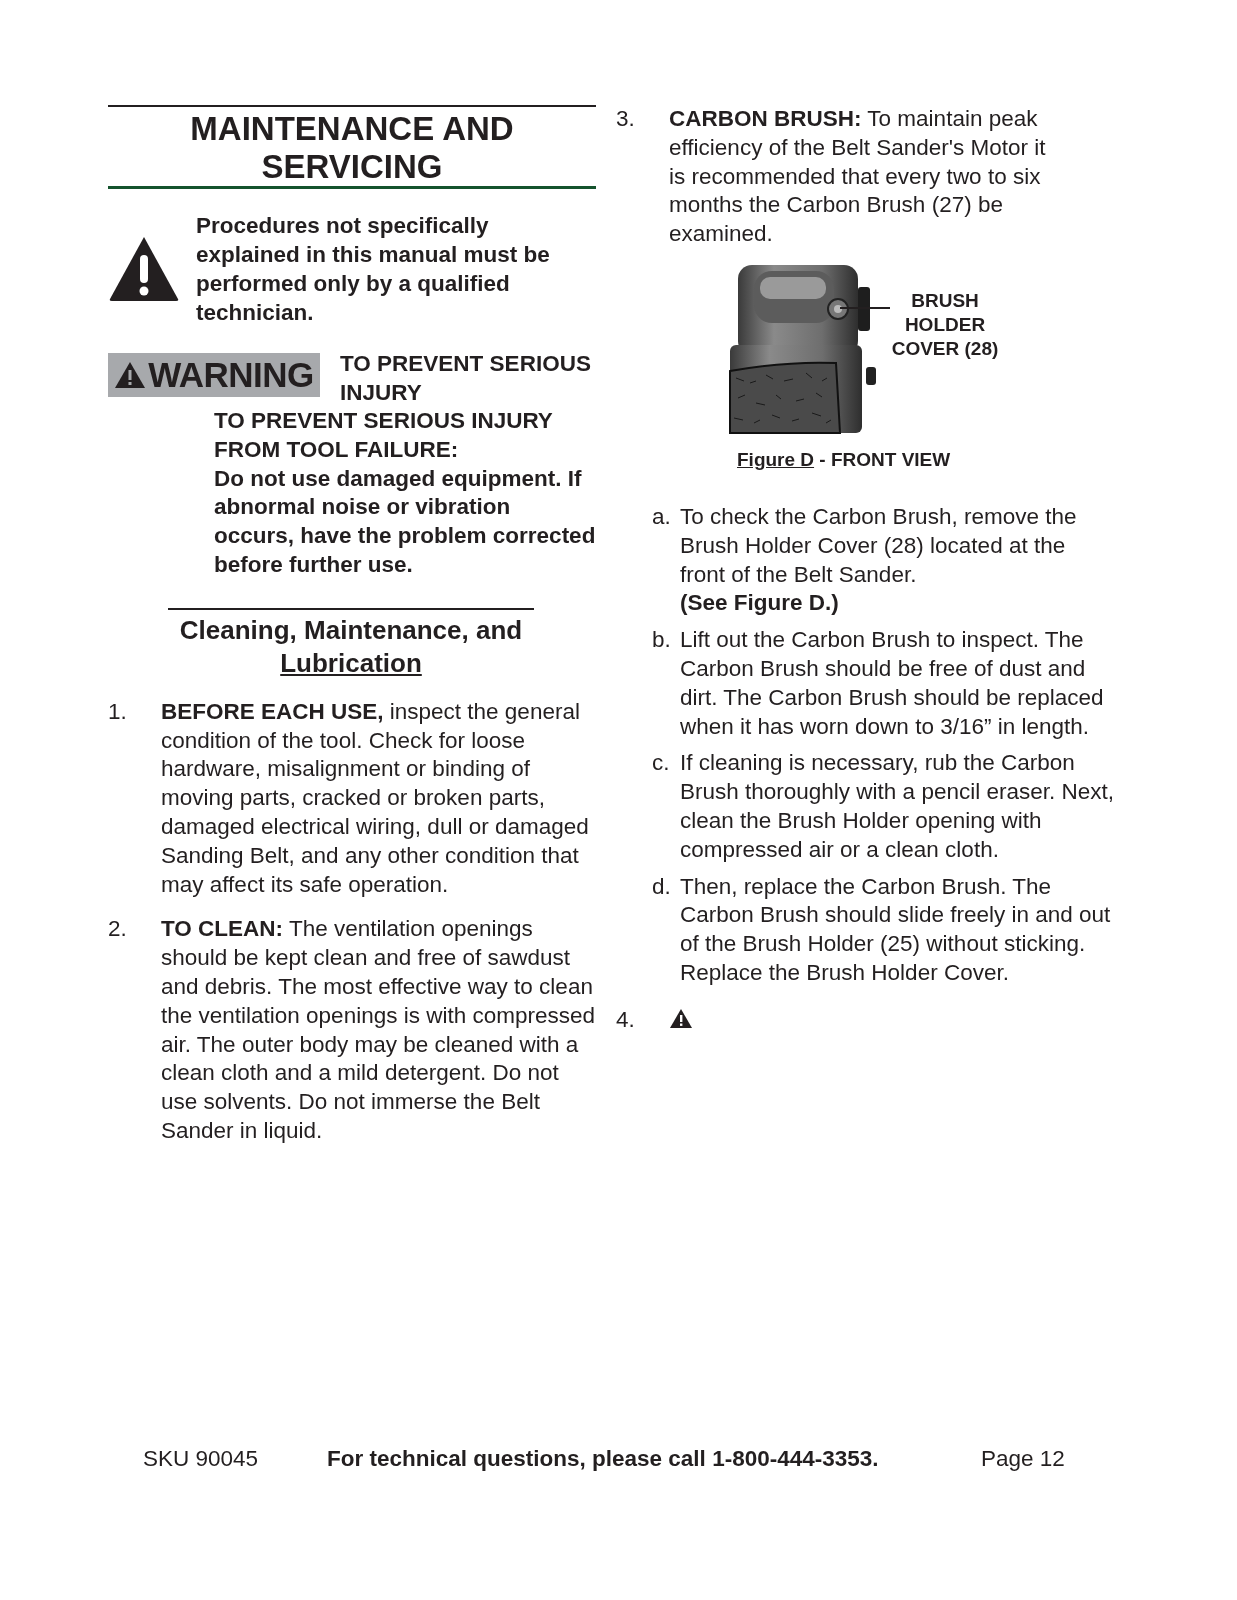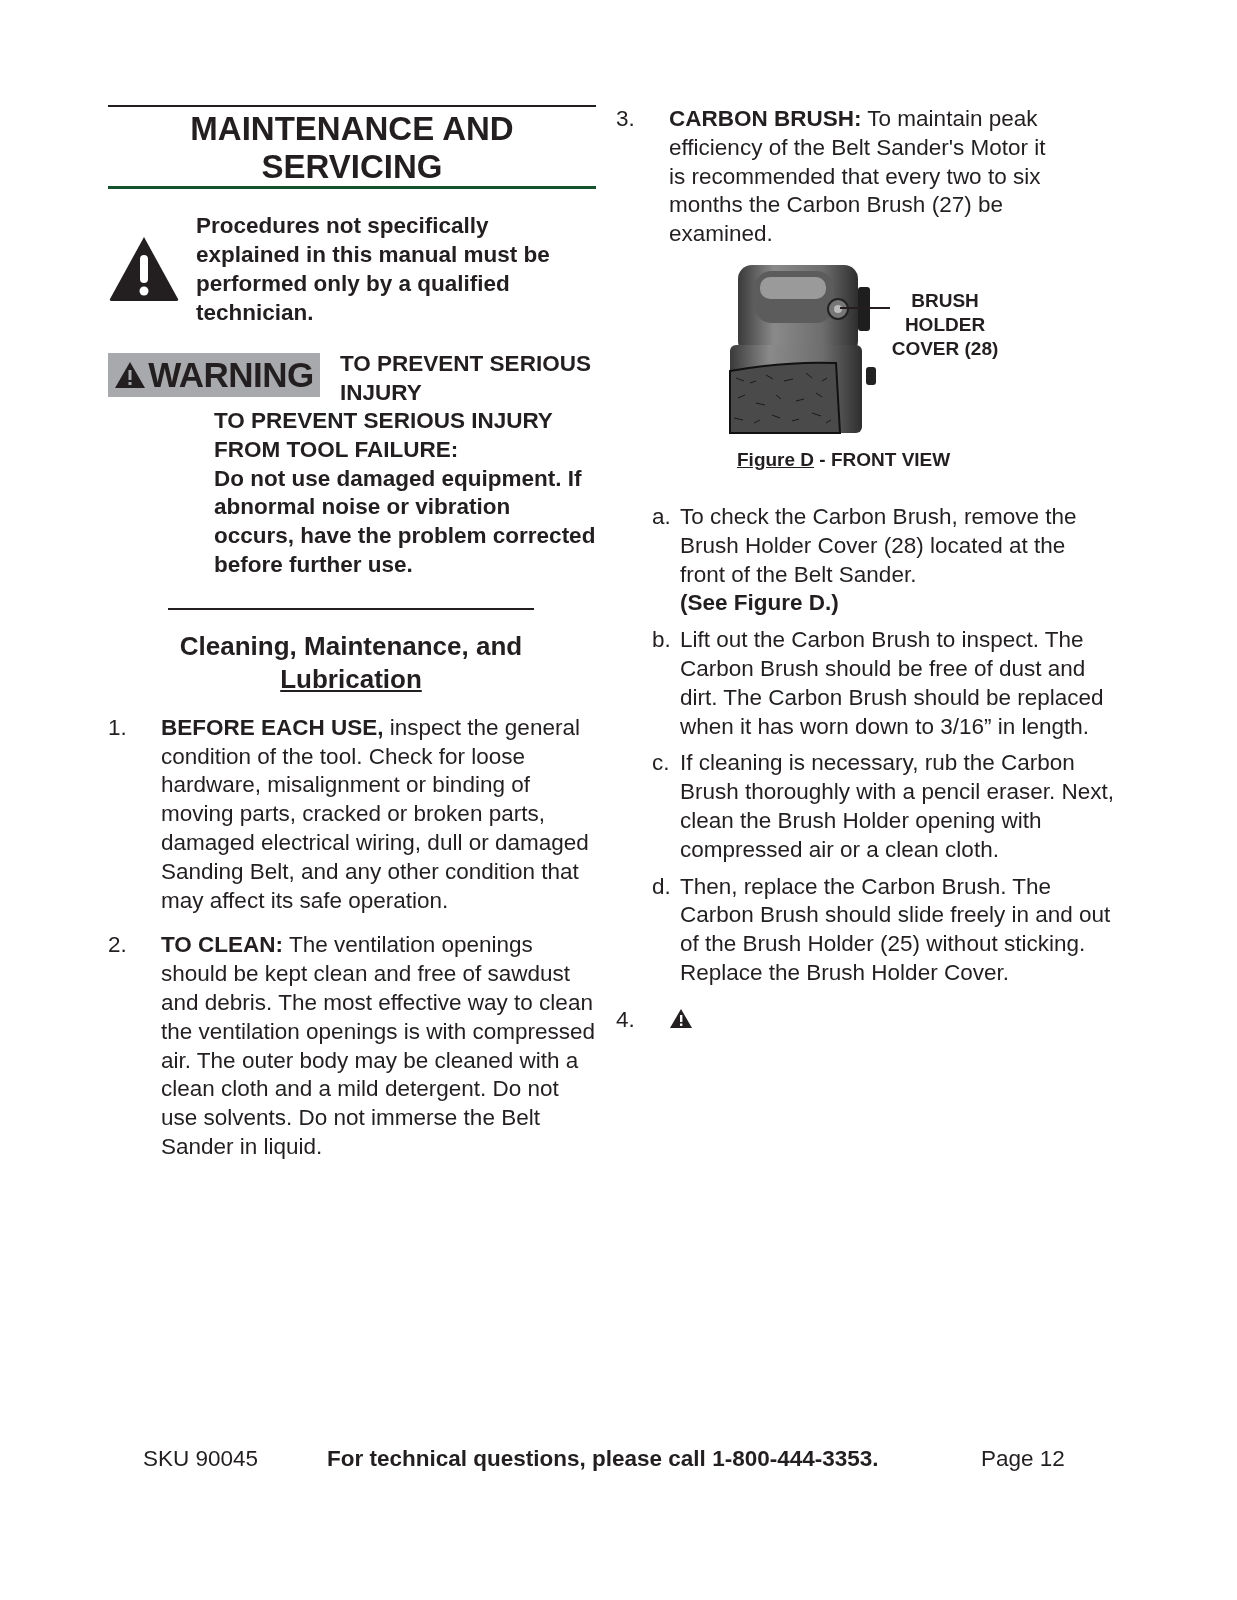--- a/index.html
+++ b/index.html
@@ -36,21 +36,21 @@
   }
   .warn-body {
     padding-left: 106px; padding-top: 58px;
     font-weight: bold; font-size: 22.5px; line-height: 28.8px;
   }
   .warn-body p { margin: 0 0 16px 0; }
 
   .subhead {
     margin: 28px 0 0 60px; width: 366px; text-align: center;
     border-top: 2px solid #231f20; font-weight: bold; font-size: 26px; line-height: 33px;
-    padding-top: 20px;
+    padding-top: 4px;
   }
   .subhead .ul { text-decoration: underline; }
 
   .list-item { display: flex; font-size: 22.5px; line-height: 28.8px; margin-top: 16px; }
   .list-num { width: 53px; flex: none; }
   .list-body { flex: 1; }
   .b { font-weight: bold; }
 
   .sub-item { display: flex; font-size: 22.5px; line-height: 28.8px; margin-top: 8px; margin-left: 36px; }
   .sub-letter { width: 28px; flex: none; }

